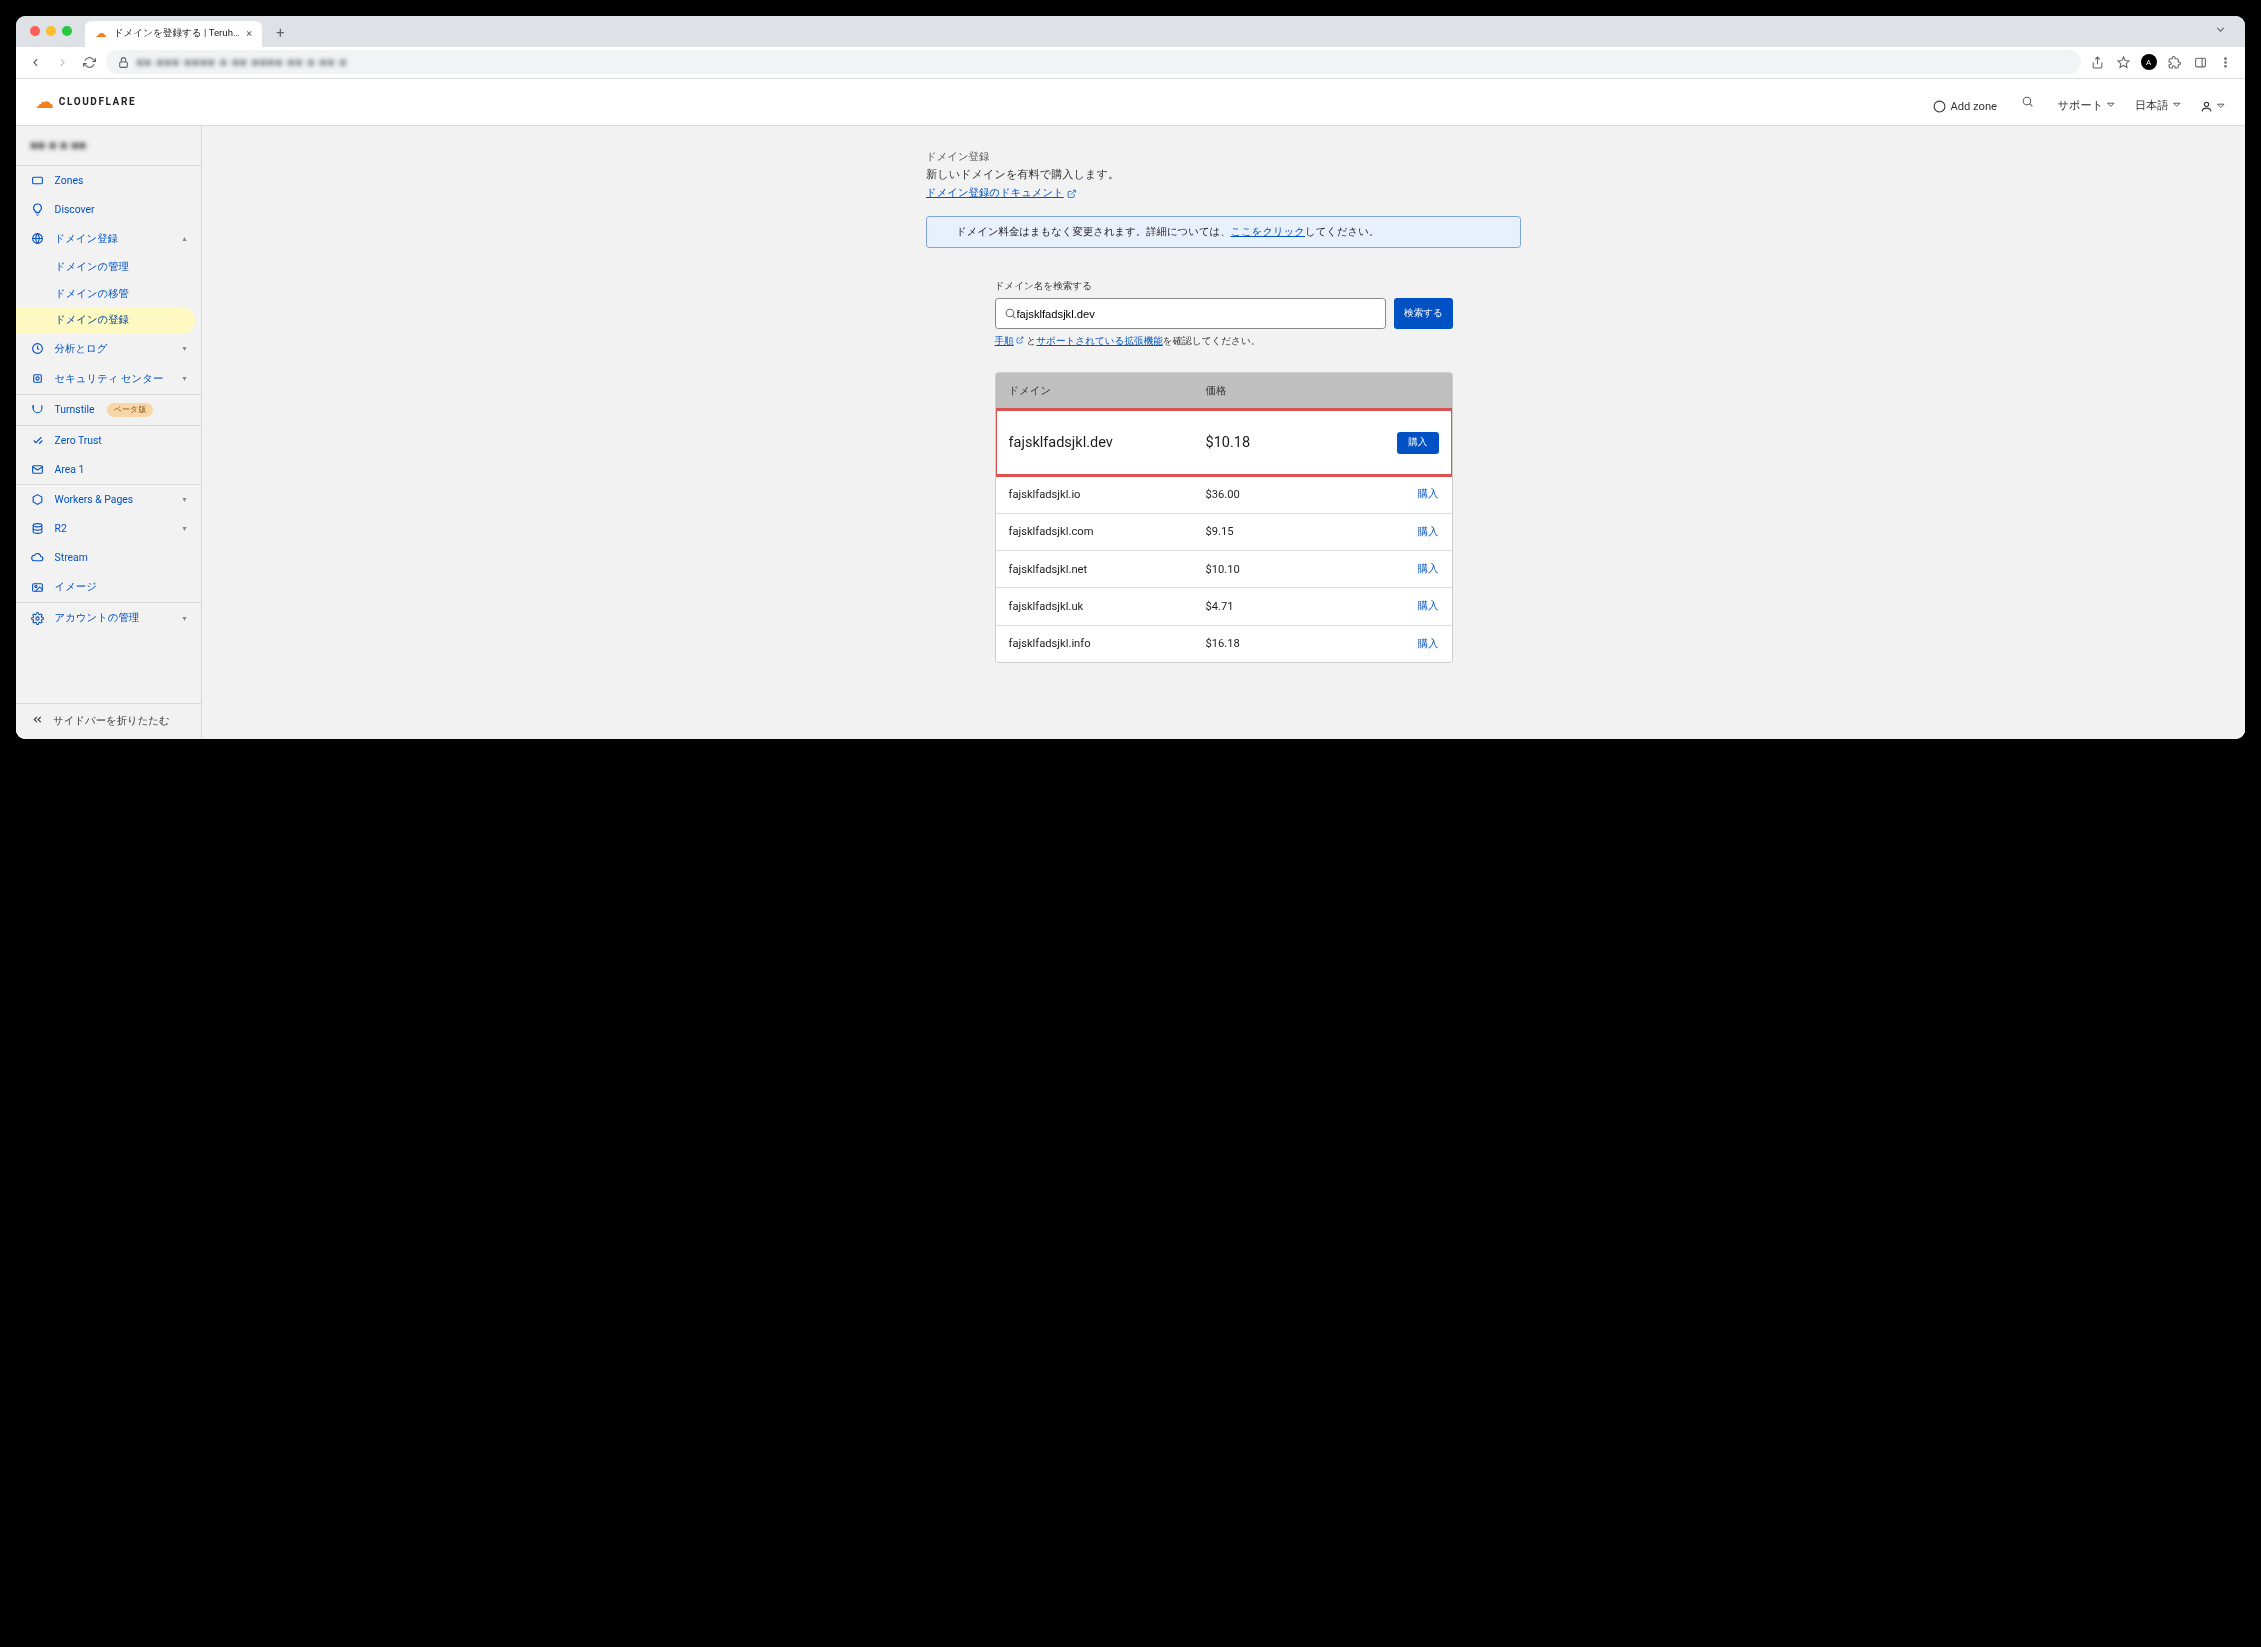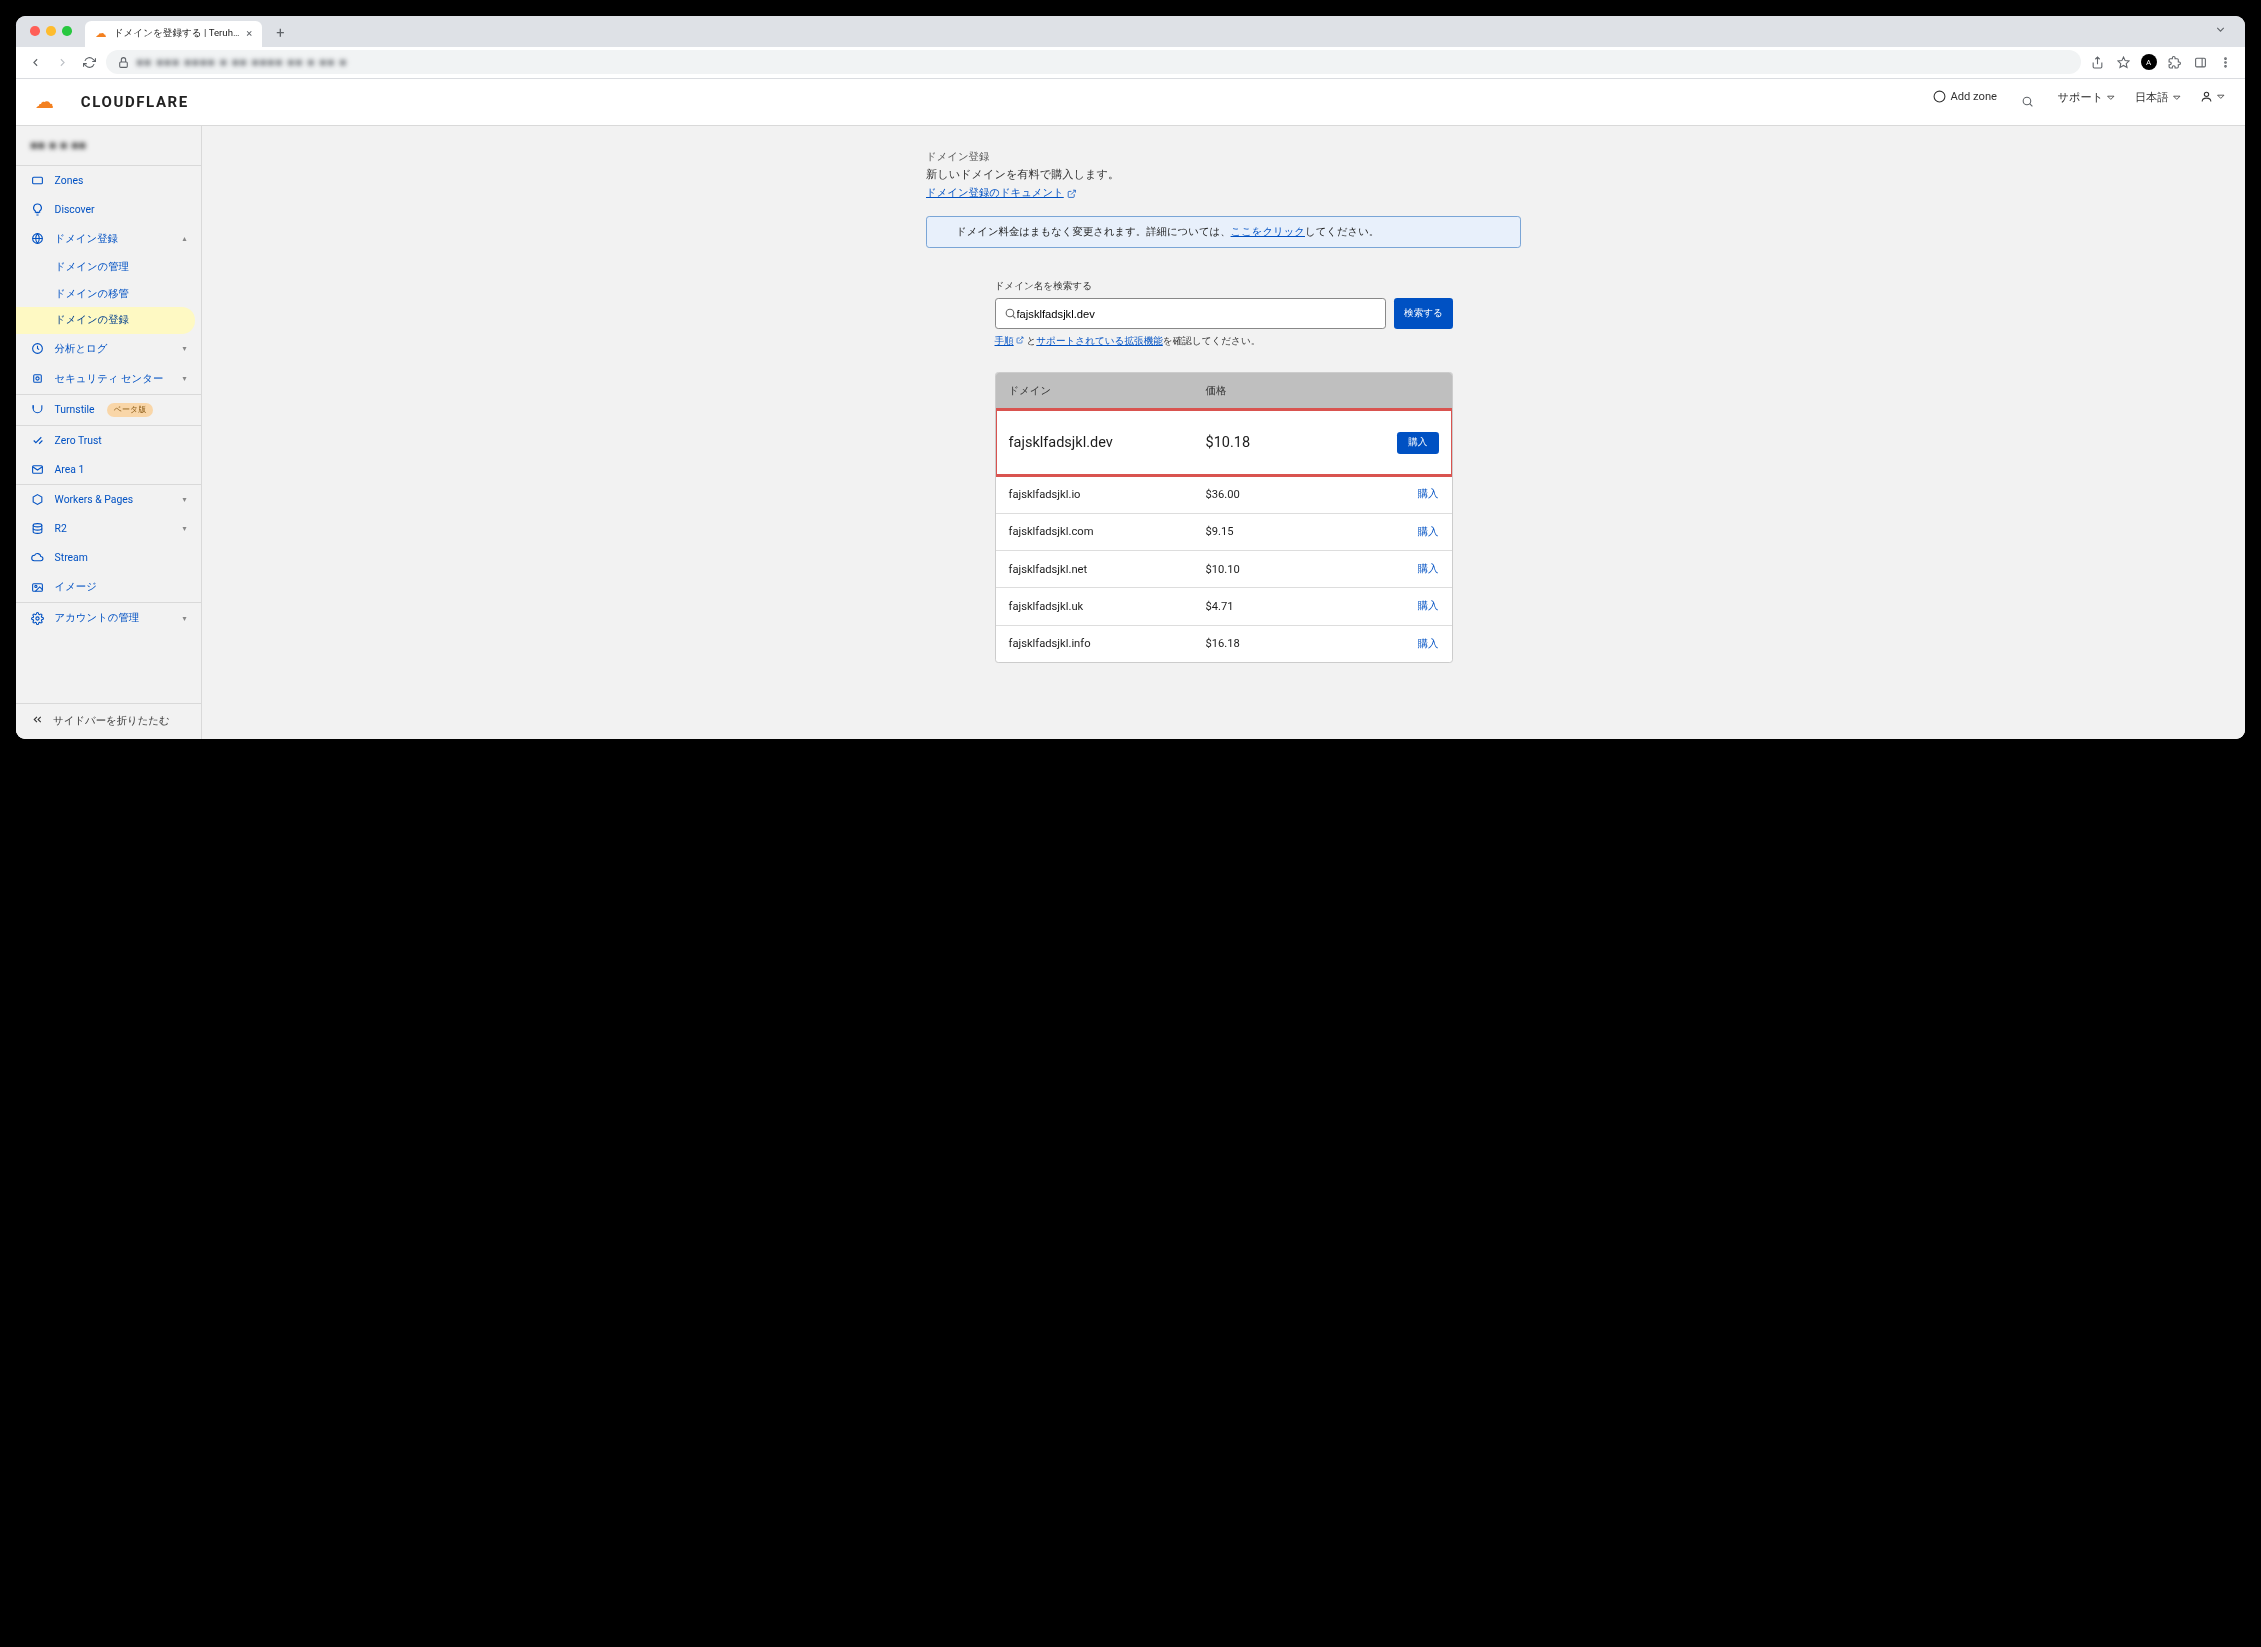--- a/index.html
+++ b/index.html
@@ -89,22 +89,22 @@
       height: 47px;
       border-bottom: 0.8px solid #d9d9d9;
       display: flex;
       align-items: center;
       padding: 0 19px;
       gap: 16px;
       background: #fff;
     }
     .logo { display: flex; align-items: center; gap: 4.8px; }
     .logo-cloud { color: #f38020; font-size: 19px; }
-    .logo-text { font-weight: 700; letter-spacing: 1.6px; font-size: 15px; color: #222; margin-left: 22px; }
-    .header-right { margin-left: auto; display: flex; align-items: flex-start; gap: 19px; color: #333; font-size: 11.2px; }
+    .logo-text { font-weight: 700; letter-spacing: 1.6px; font-size: 10px; color: #222; }
+    .header-right { margin-left: auto; display: flex; align-items: flex-end; gap: 19px; color: #333; font-size: 11.2px; }
     .add-zone { display: flex; align-items: center; gap: 4.8px; cursor: pointer; }
     .hdr-link { display: flex; align-items: center; gap: 3.2px; cursor: pointer; }
 
     .app-body { flex: 1; display: flex; overflow: hidden; background: #f2f2f2; }
     .sidebar {
       width: 186px;
       background: #f2f2f2;
       border-right: 0.8px solid #d9d9d9;
       display: flex;
       flex-direction: column;

